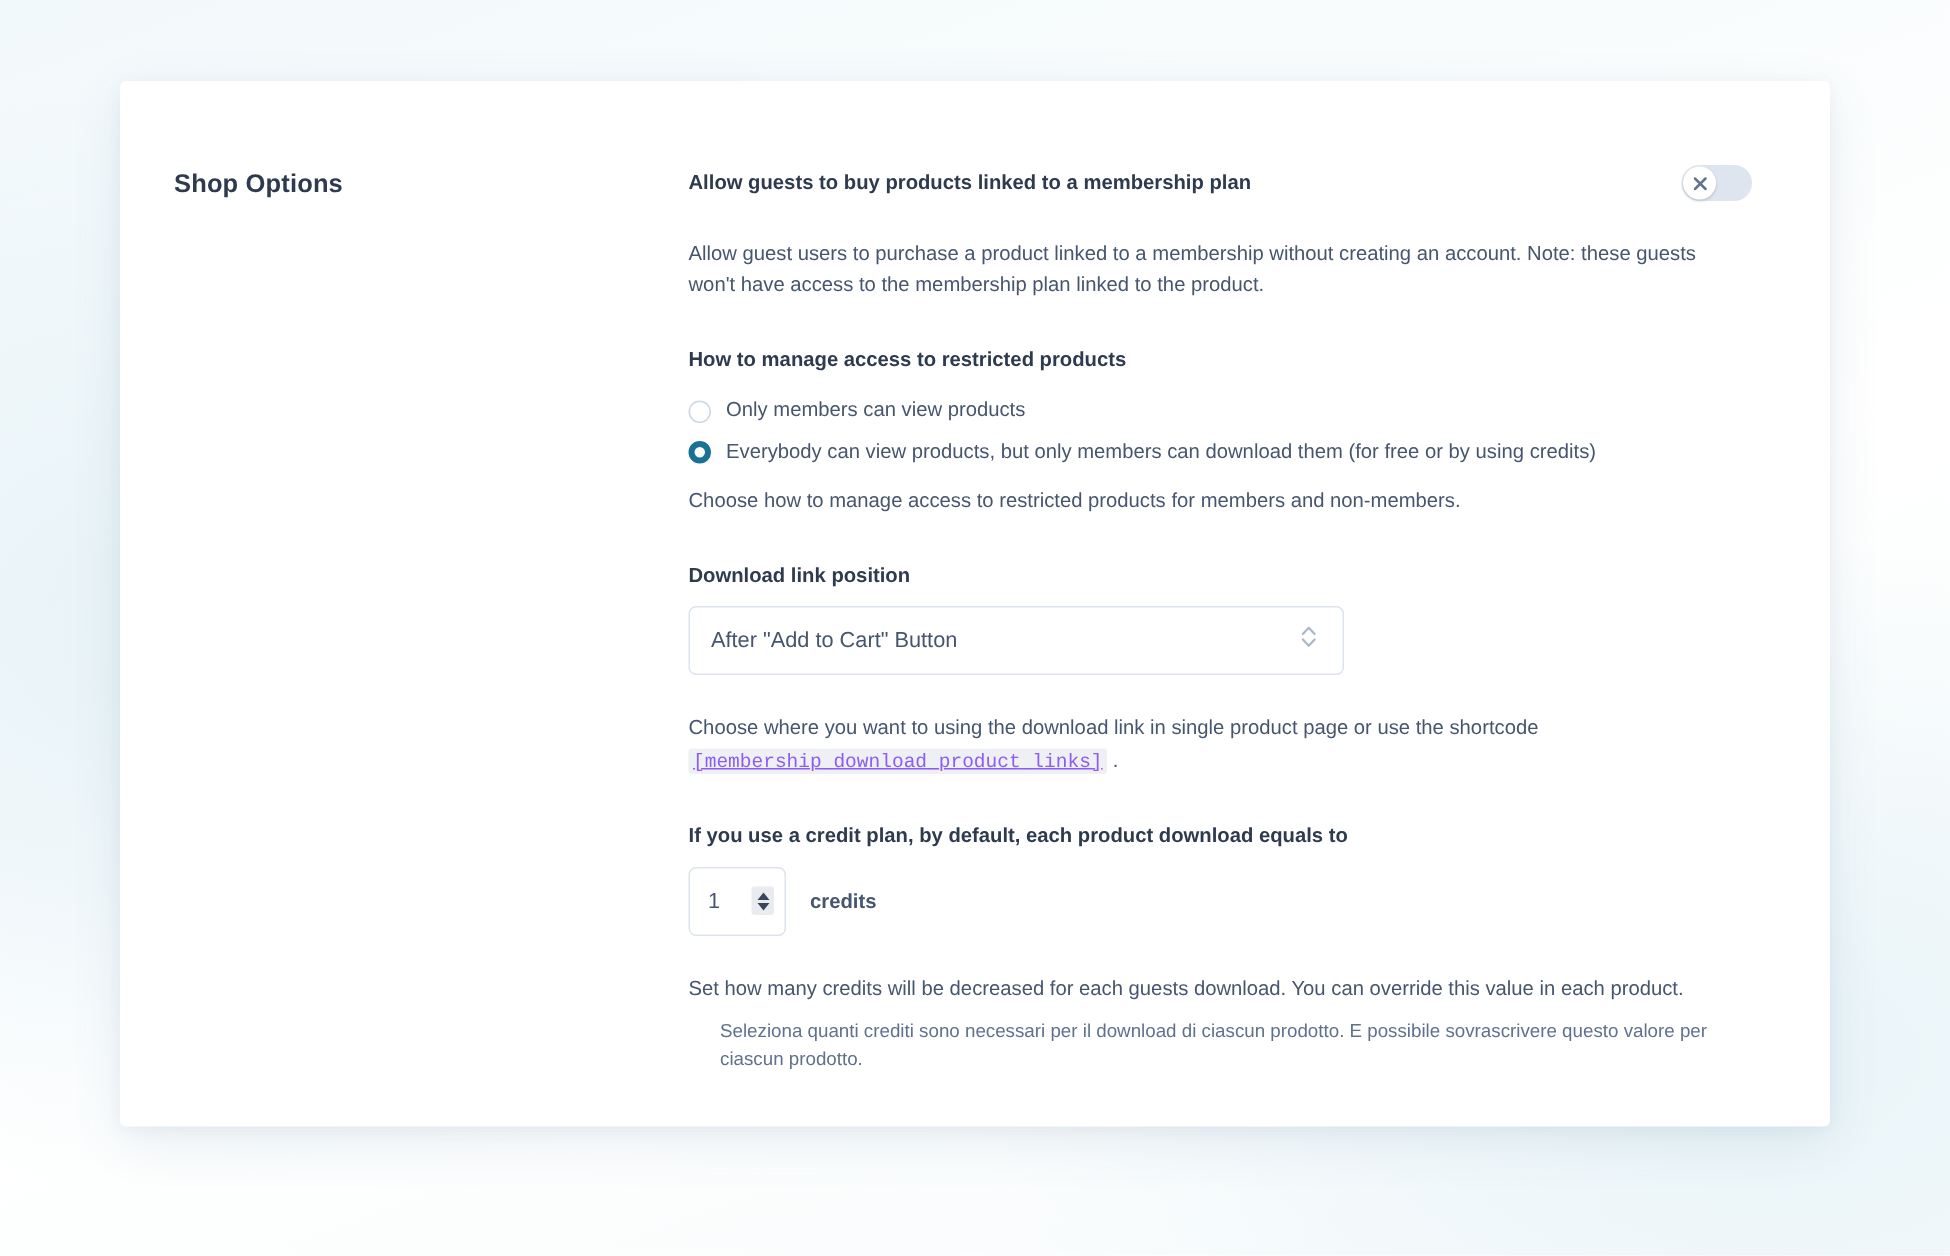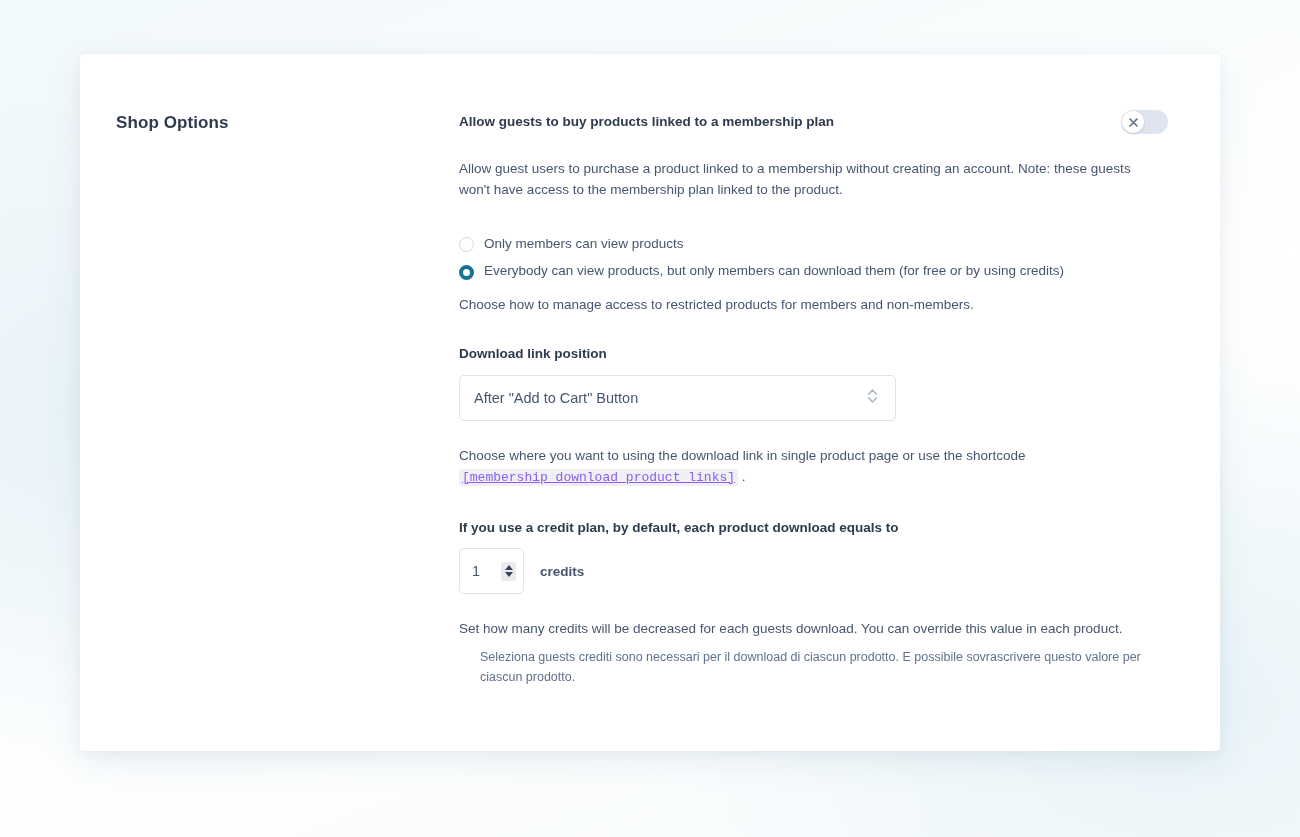--- a/index.html
+++ b/index.html
@@ -256,20 +256,21 @@
                   <path d="M1 1 L8 8 M8 1 L1 8" stroke="#5e7690" stroke-width="1.7" stroke-linecap="round" fill="none"></path>
                 </svg>
               </span>
             </div>
           </div>
         </div>
         <div class="field-desc">Allow guest users to purchase a product linked to a membership without creating an account. Note: these guests won't have access to the membership plan linked to the product.</div>
       </div>
 
       <div class="field">
+        <div class="field-label">How to manage access to restricted products</div>
         <div class="radio-list">
           <div class="radio-row">
             <span class="radio-mark"></span>
             <span class="radio-text">Only members can view products</span>
           </div>
           <div class="radio-row">
             <span class="radio-mark checked"></span>
             <span class="radio-text">Everybody can view products, but only members can download them (for free or by using credits)</span>
           </div>
         </div>
@@ -298,18 +299,18 @@
           <div class="num-box">
             <span class="num-value">1</span>
             <span class="spinner">
               <span class="spin-up"></span>
               <span class="spin-down"></span>
             </span>
           </div>
           <span class="num-unit">credits</span>
         </div>
         <div class="field-desc">Set how many credits will be decreased for each guests download. You can override this value in each product.</div>
-        <div class="translation-hint">Seleziona guests crediti sono necessari per il download di ciascun prodotto. E possibile sovrascrivere questo valore per ciascun prodotto.</div>
+        <div class="translation-hint">Seleziona quanti crediti sono necessari per il download di ciascun prodotto. E possibile sovrascrivere questo valore per ciascun prodotto.</div>
       </div>
 
     </div>
   </div>
 </div>
 
 </body></html>

